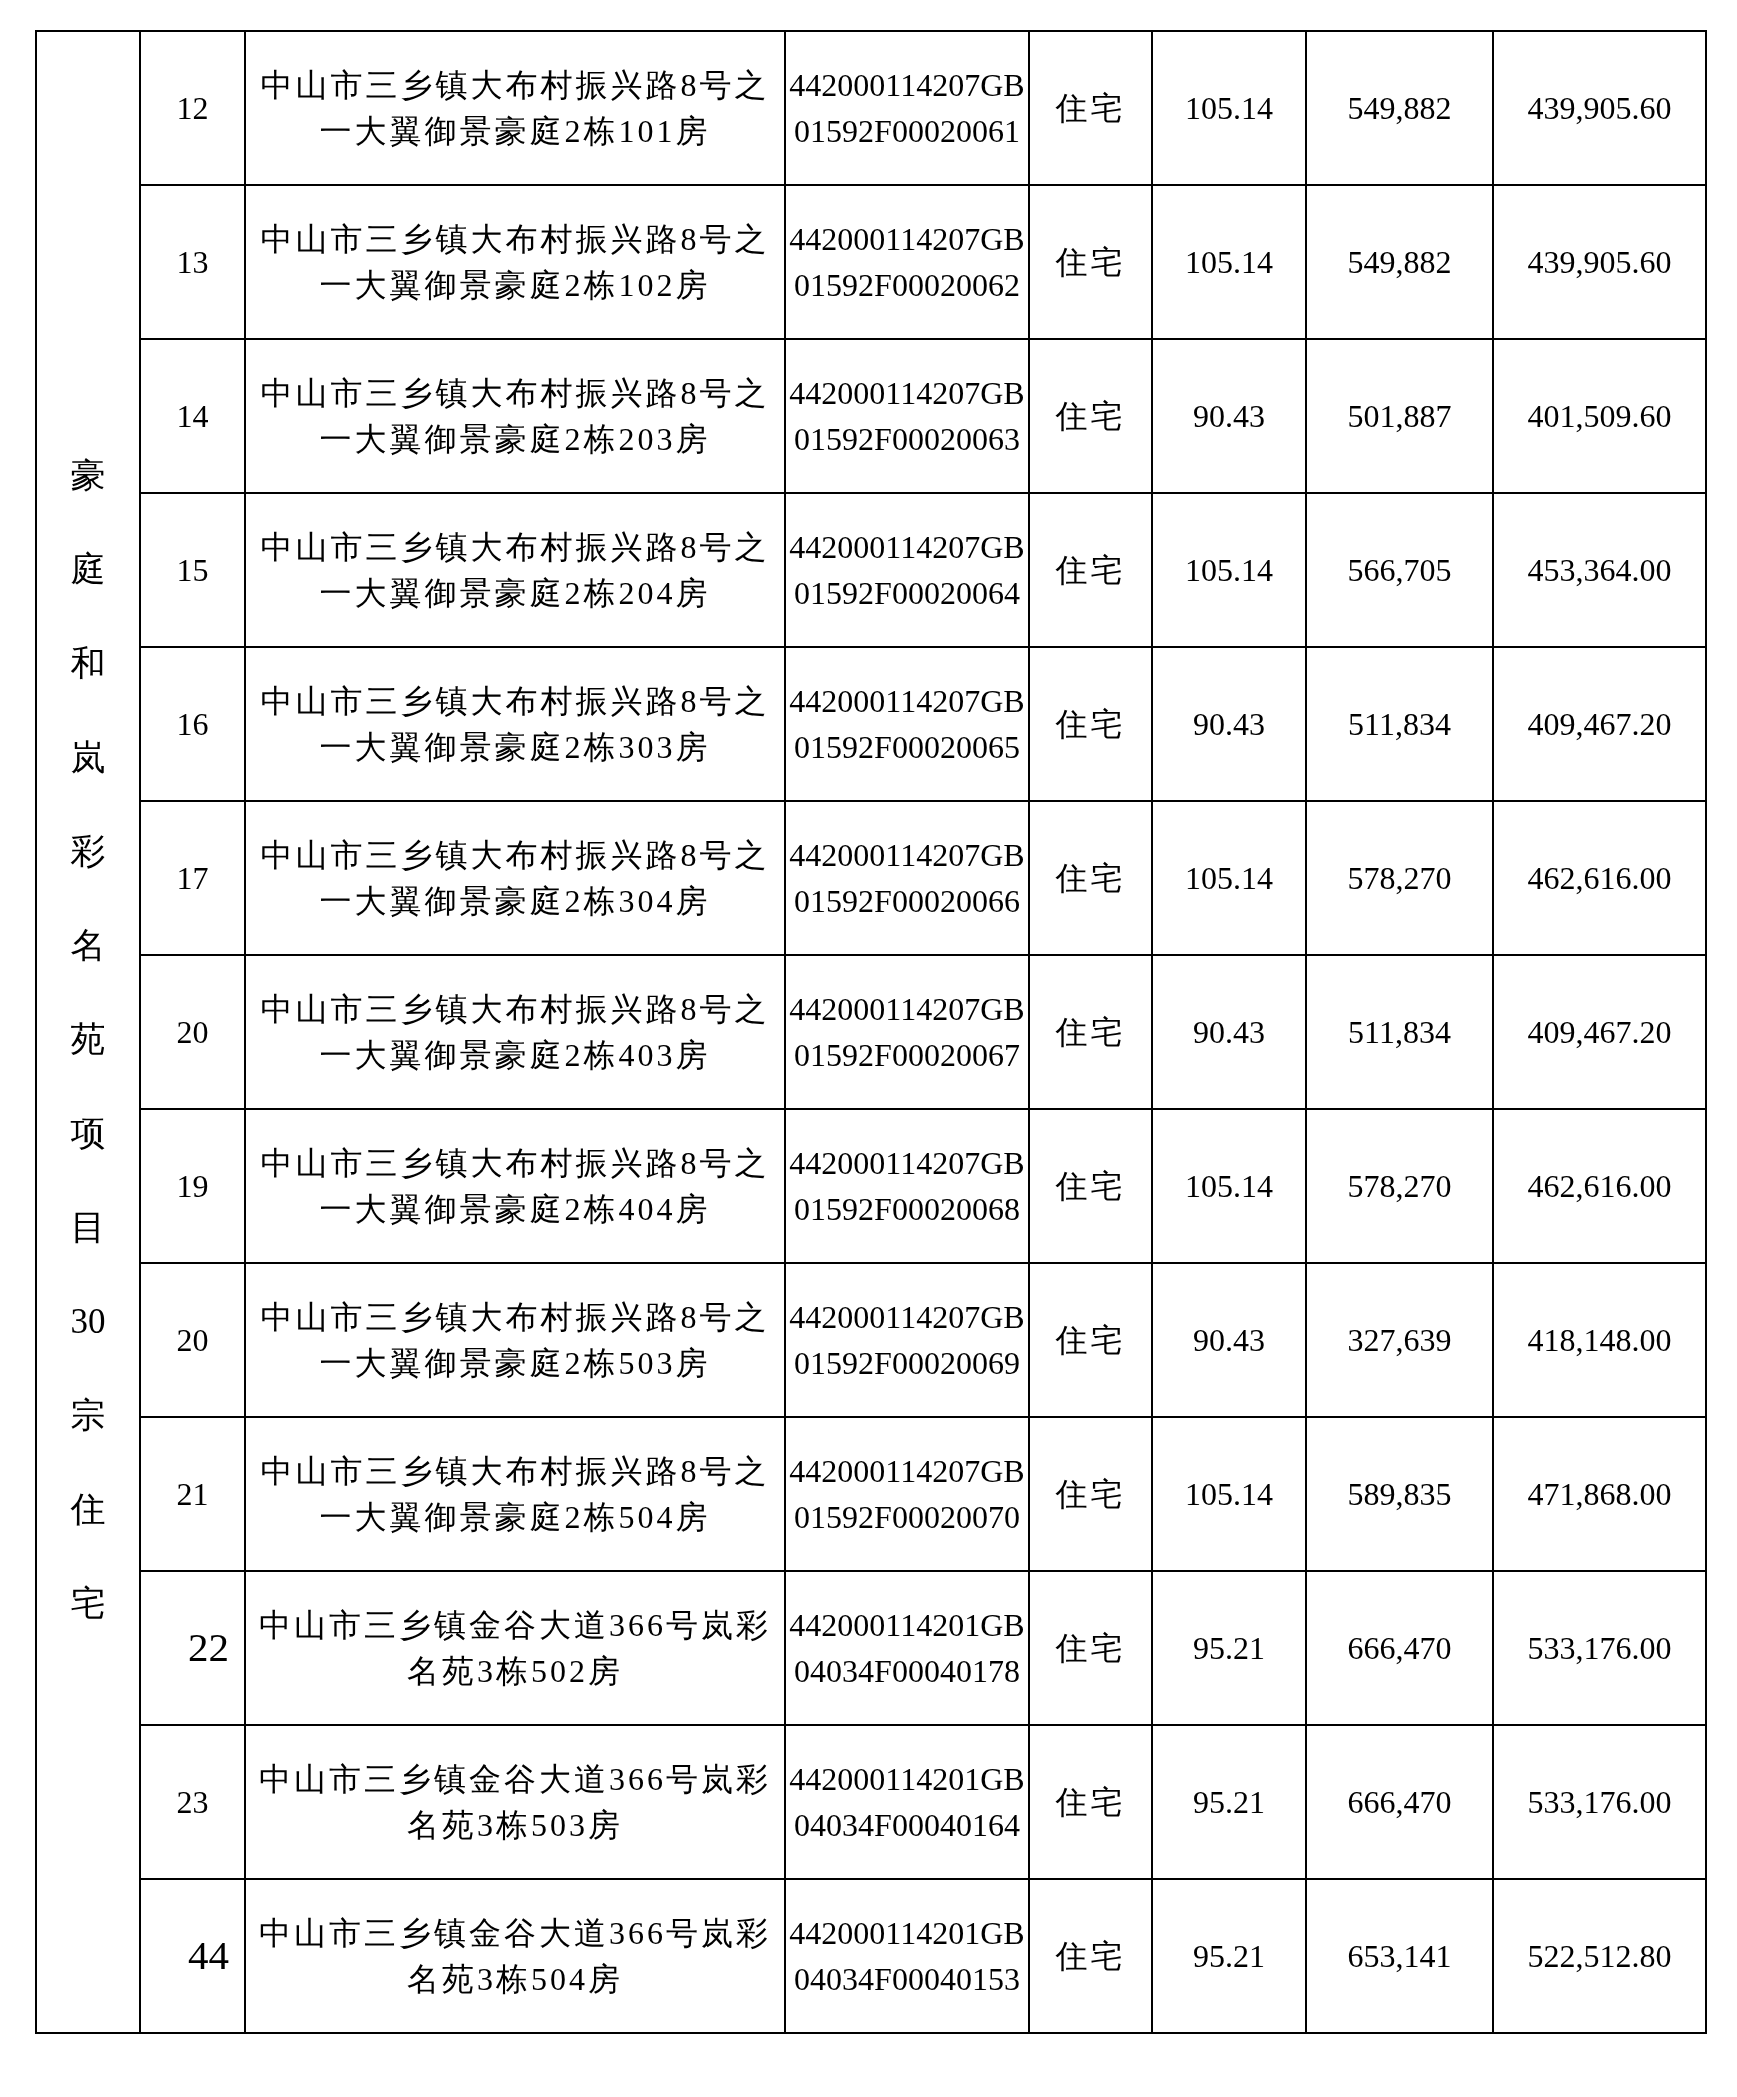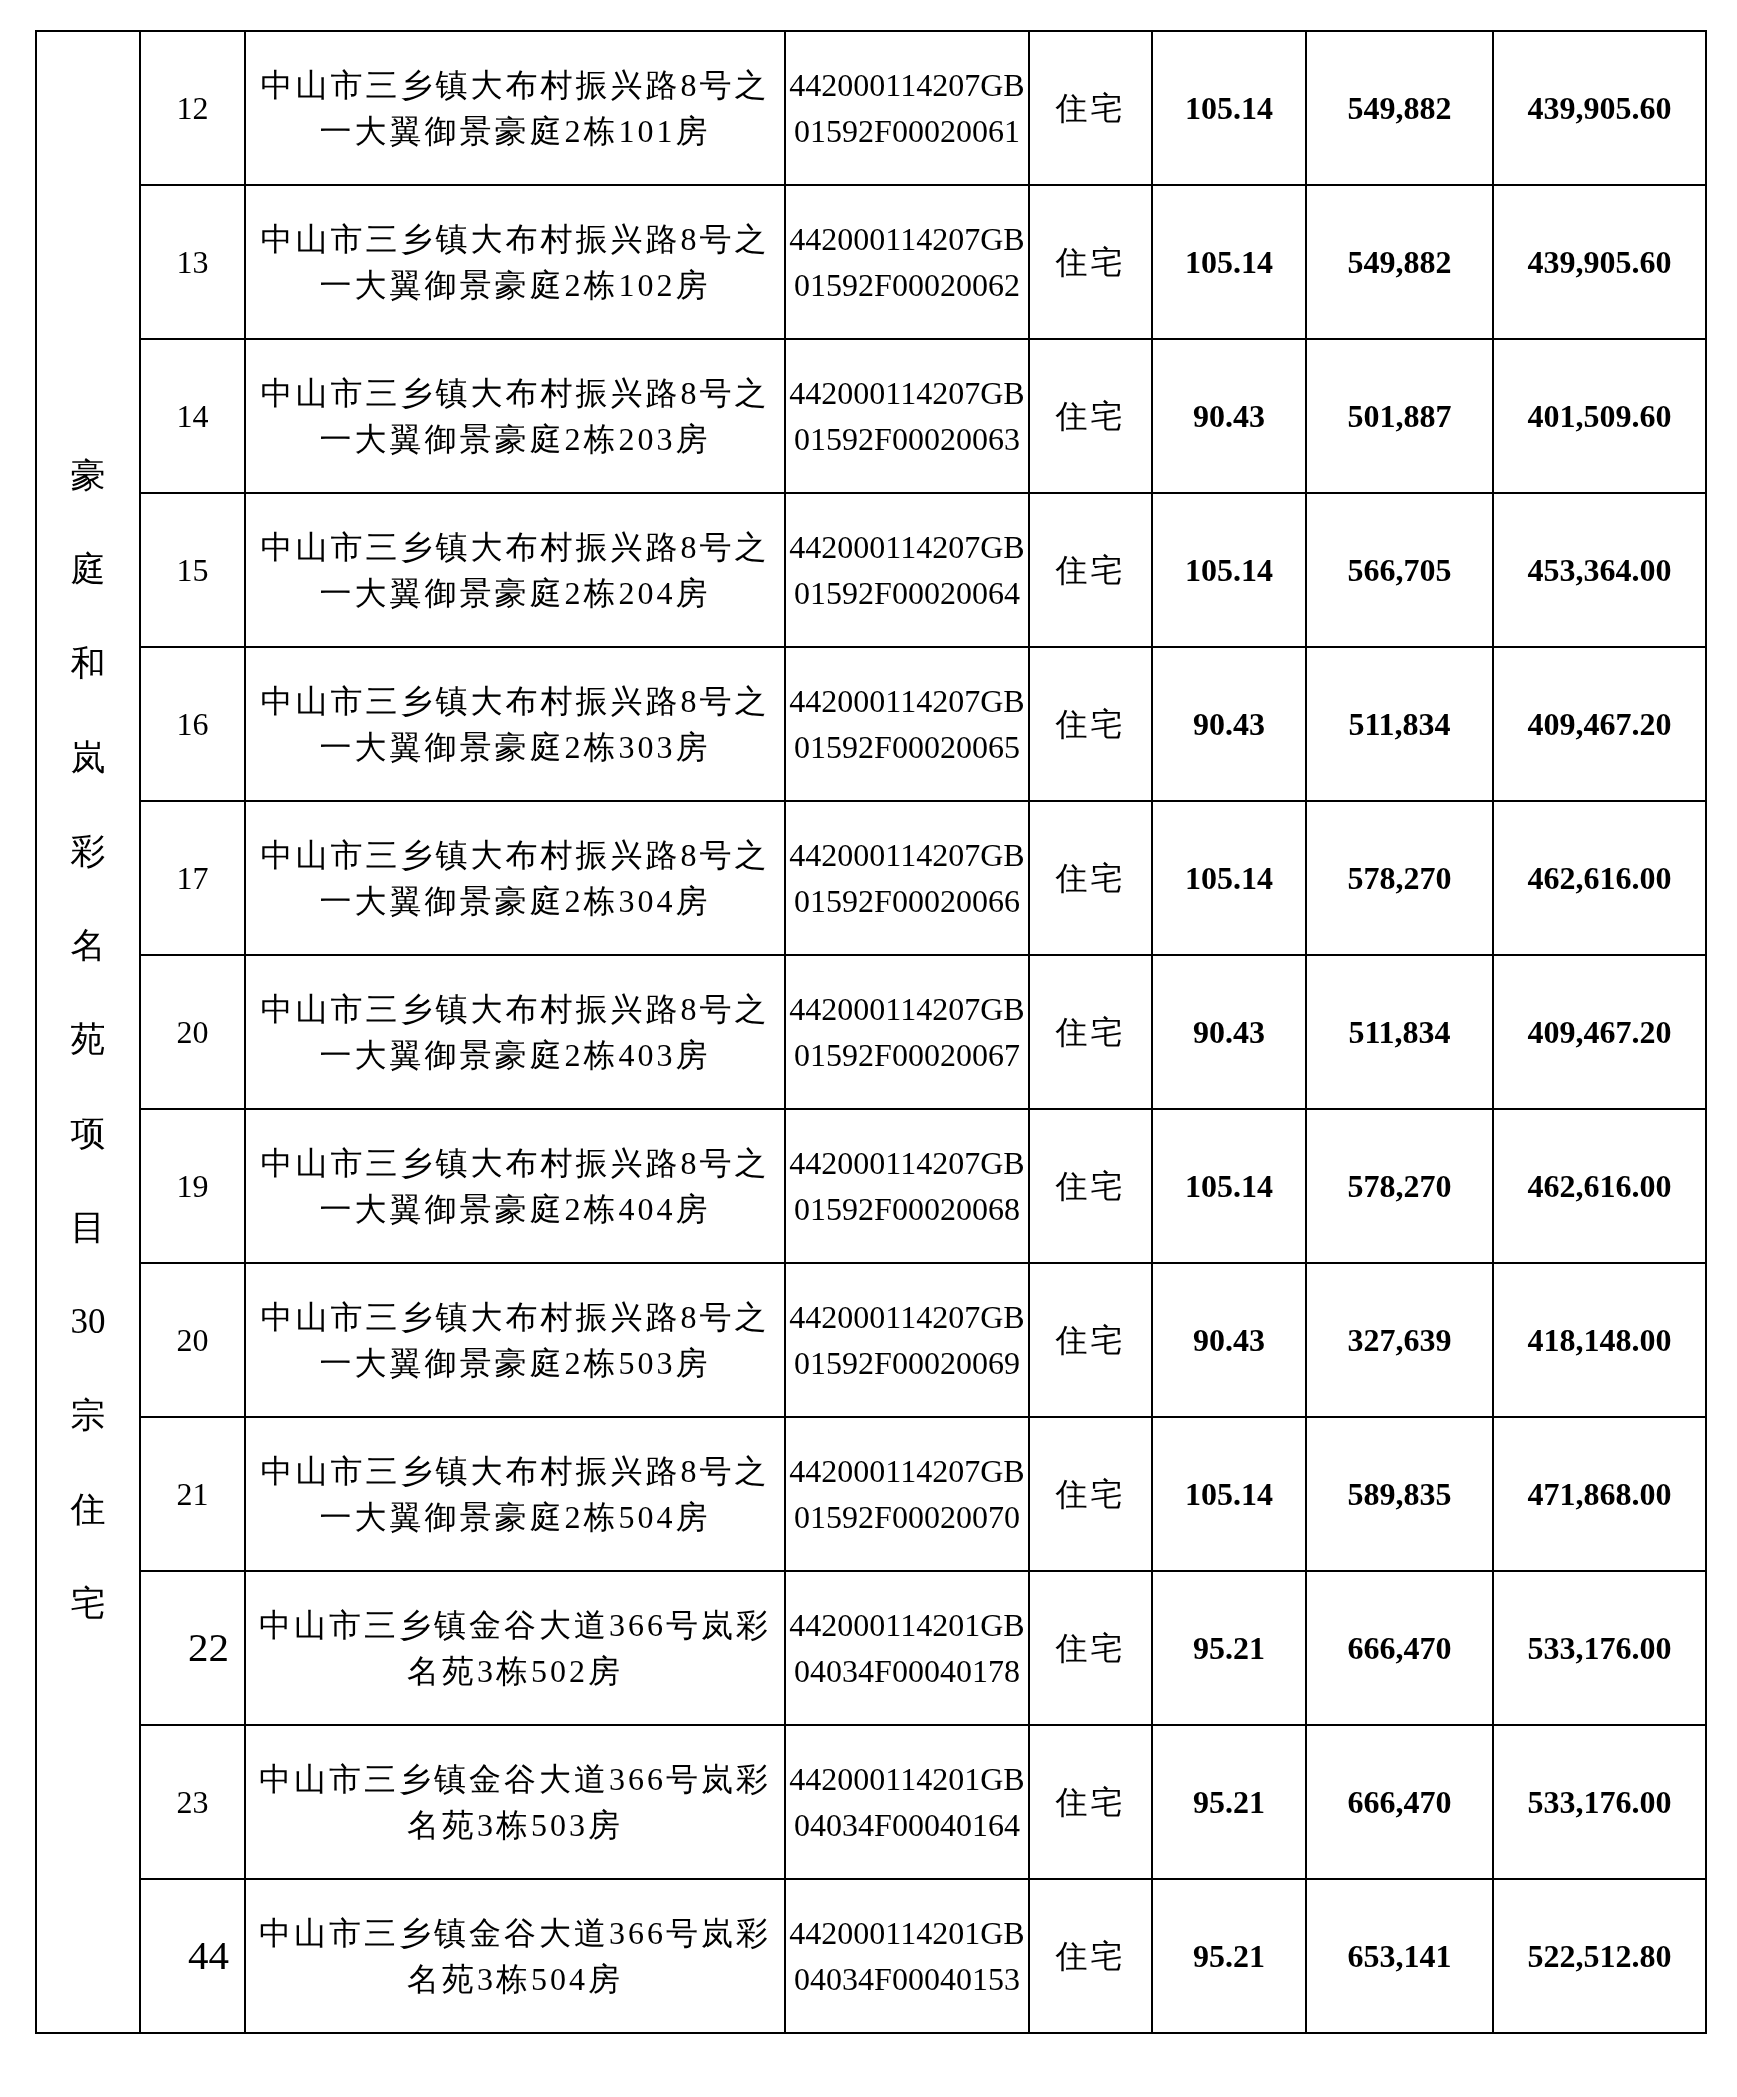--- a/index.html
+++ b/index.html
@@ -10,21 +10,21 @@
   table.reg td { border: 2.3px solid #000; text-align: center; vertical-align: middle;
                  padding: 0; height: 152px; font-size: 32px; line-height: 1.45; }
   td.group { vertical-align: top; padding-top: 15px !important; }
   .group-chars { display: flex; flex-direction: column; align-items: center; }
   .group-chars span { display: block; font-size: 35px; height: 94px; line-height: 94px; }
   td.seq { font-size: 33px; margin-left: 40px; }
   td.seq.big { font-size: 41px; padding-left: 32px; }
   td.addr { font-size: 33px; padding: 0 13.7px; letter-spacing: 3px; line-height: 1.4; border-radius: 27px; }
   td.cert { font-size: 32px; line-height: 1.48; word-break: break-all; padding: 0 9px; border-radius: 9px; }
   td.use { font-size: 33px; letter-spacing: 3px; }
-  td.num { font-size: 33px; font-weight: bold; }
+  td.num { font-size: 33px; }
 </style>
 </head>
 <body>
 
 <table class="reg">
   <colgroup>
     <col style="width:104px">
     <col style="width:105px">
     <col style="width:540px">
     <col style="width:244px">

